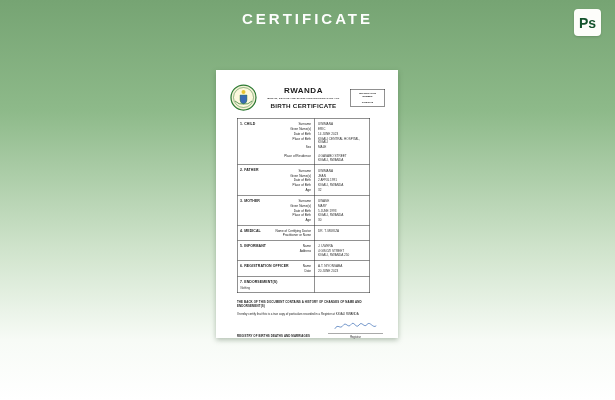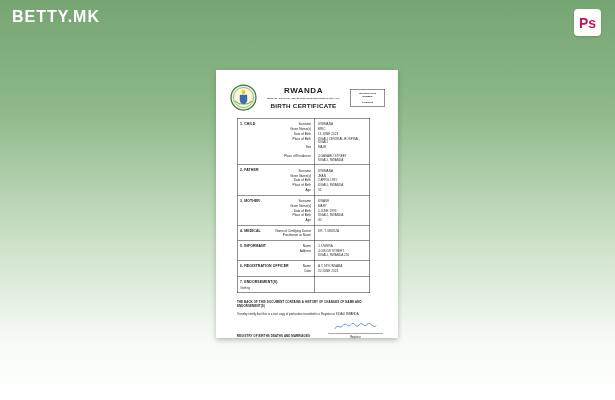--- a/index.html
+++ b/index.html
@@ -10,21 +10,21 @@
     position:relative;
   }
   
   .promo-header{position:absolute;left:0;top:0;width:615px;height:56px;}
   .brand{position:absolute;left:12px;top:8px;color:#ffffff;font-weight:bold;
     font-size:16px;letter-spacing:1px;}
   .tagline{position:absolute;left:12px;top:30px;color:#3e5a41;opacity:.8;font-size:12px;letter-spacing:.5px;}
   .page-title{position:absolute;left:0;right:0;top:10px;text-align:center;color:#fdfefd;
     font-weight:bold;font-size:15px;letter-spacing:3px;}
   .ps-badge{position:absolute;right:14px;top:9px;width:27px;height:27px;background:#fdfdfa;
-    border-radius:4px;color:#be185d;font-weight:bold;font-size:14px;display:flex;
+    border-radius:4px;color:#14532d;font-weight:bold;font-size:14px;display:flex;
     align-items:center;justify-content:center;box-shadow:0 1px 2px rgba(40,70,40,.25);}
   
   .doc-anchor{position:absolute;left:216px;top:70px;width:182px;height:268px;}
   .doc{width:364px;height:536px;background:#ffffff;transform:scale(.5);transform-origin:0 0;
     box-shadow:0 4px 10px rgba(50,80,50,.35);color:#1a1a1a;position:relative;}
   .doc-head{display:flex;align-items:center;padding:28px 26px 6px 28px;}
   .emblem{width:54px;height:54px;flex:0 0 auto;}
   .doc-head-center{flex:1;text-align:center;padding:0 4px;}
   .country{font-size:16px;font-weight:bold;letter-spacing:1px;}
   .act{font-size:4.8px;font-weight:bold;letter-spacing:.3px;margin-top:3px;color:#222;}
@@ -48,21 +48,21 @@
   .foot-bold{font-size:5.8px;font-weight:bold;letter-spacing:.2px;line-height:8px;}
   .foot-normal{font-size:5.8px;line-height:8px;margin-top:8px;}
   .foot-row{display:flex;justify-content:space-between;align-items:flex-end;margin-top:12px;}
   .sig-block{text-align:center;width:110px;}
   .sig-line{border-top:1px solid #555;margin-top:1px;padding-top:2px;font-size:5.2px;color:#222;}
 </style>
 </head>
 <body>
 
 <div class="promo-header">
-  <div class="brand">BETTY.MK</div>
+  <div class="page-title">CERTIFICATE</div>
   <div class="ps-badge">Ps</div>
 </div>
 
 <div class="doc-anchor">
   <div class="doc">
 
     <div class="doc-head">
       <svg class="emblem" viewBox="0 0 54 54">
         <circle cx="27" cy="27" r="25" fill="#f5f1d6" stroke="#2c7a33" stroke-width="2.5"></circle>
         <circle cx="27" cy="27" r="20" fill="#fdf8dd" stroke="#2c7a33" stroke-width="1"></circle>

